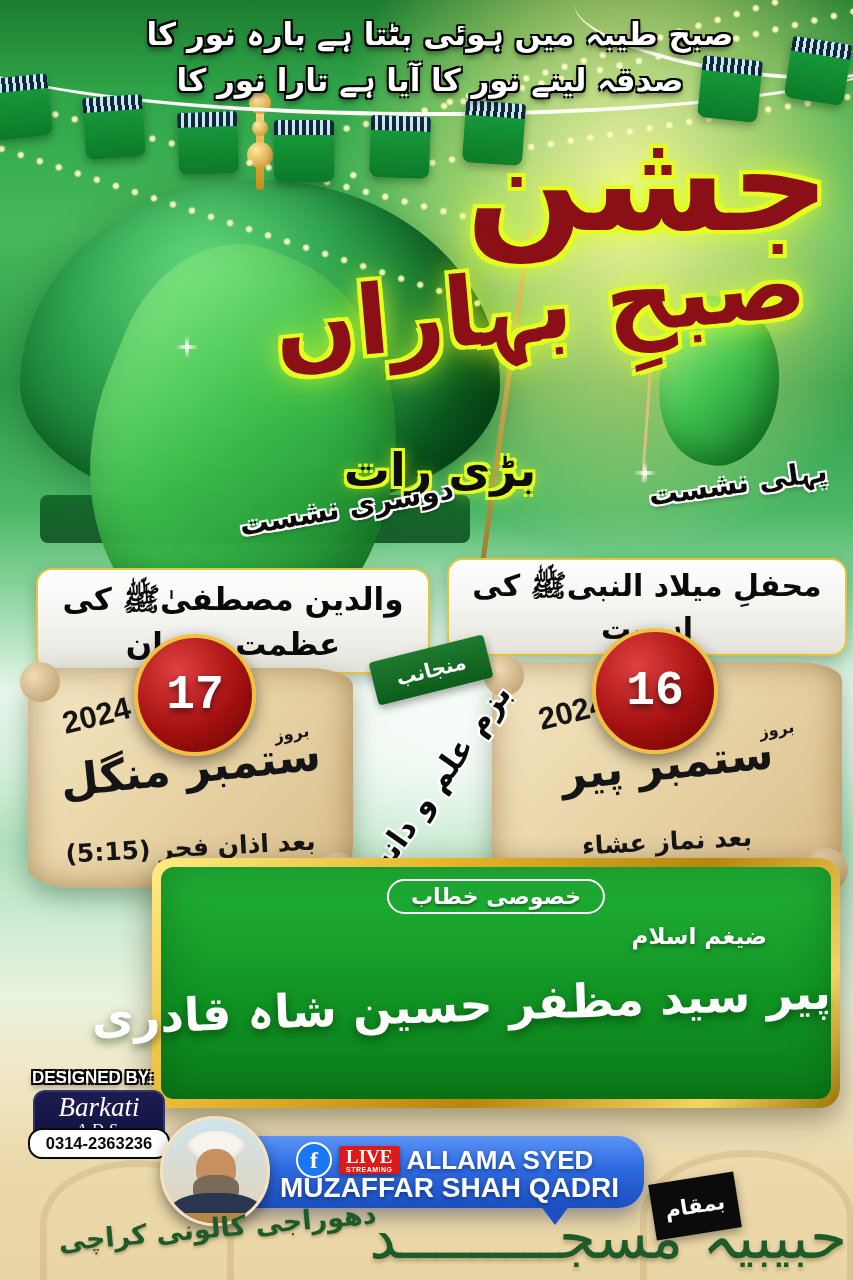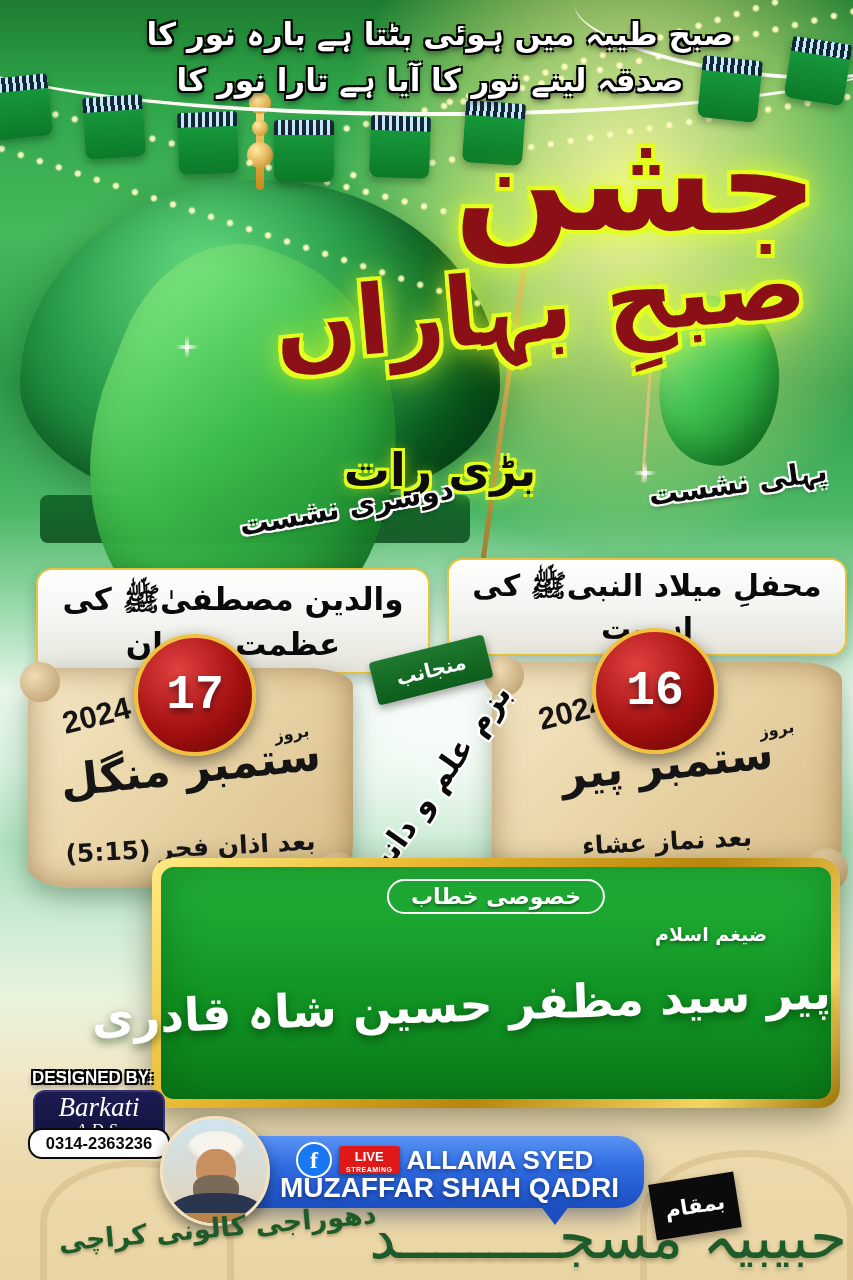--- a/index.html
+++ b/index.html
@@ -60,35 +60,35 @@
   .org-tag{background:linear-gradient(180deg,#1e7a2e,#0d5c1c);color:#fff;font-size:20px;font-weight:bold;
     display:flex;align-items:center;justify-content:center;transform:rotate(-14deg);border-radius:4px;box-shadow:0 4px 8px rgba(0,0,0,.35);}
   .org-name{font-size:31px;font-weight:bold;color:#0a0a0a;white-space:nowrap;transform:rotate(-55deg);
     text-shadow:-2px -2px 0 #fff,2px -2px 0 #fff,-2px 2px 0 #fff,2px 2px 0 #fff;}
   .banner-gold{background:linear-gradient(135deg,#ffec85 0%,#e8b830 30%,#b8860b 60%,#f5d560 85%,#9a7408 100%);border-radius:20px;
     box-shadow:0 10px 30px rgba(40,30,0,.45);}
   .banner-green{position:absolute;inset:9px;background:linear-gradient(180deg,#22b238 0%,#119424 55%,#0b7c1a 100%);border-radius:13px;
     box-shadow:inset 0 0 40px rgba(0,60,0,.35);}
   .speaker-pill{border:2px solid #fff;border-radius:24px;padding:3px 22px;color:#fff;font-size:22px;font-weight:bold;white-space:nowrap;
     text-shadow:0 2px 3px rgba(0,0,0,.4);}
-  .speaker-hon{color:#fff;font-size:19px;font-weight:bold;text-shadow:0 2px 4px rgba(0,0,0,.45);}
+  .speaker-hon{color:#fff;font-size:23px;font-weight:bold;text-shadow:0 2px 4px rgba(0,0,0,.45);}
   .speaker-name{color:#fff;font-size:46px;font-weight:bold;white-space:nowrap;text-shadow:0 4px 10px rgba(0,40,0,.55);transform:rotate(-2deg);}
   .designed-label{font-family:"Liberation Sans",sans-serif;font-size:17px;font-weight:bold;}
   .designer-box{background:linear-gradient(180deg,#1c1c52,#10103a);border:2px solid #34346e;border-radius:12px;text-align:center;color:#fff;}
   .designer-name{font-family:"Liberation Serif",serif;font-style:italic;font-size:27px;line-height:30px;}
   .designer-sub{font-family:"Liberation Serif",serif;font-style:italic;font-size:17px;letter-spacing:5px;line-height:16px;}
   .phone-pill{background:#fff;border:2px solid #0a0a0a;border-radius:14px;display:flex;align-items:center;justify-content:center;
     font-family:"Liberation Sans",sans-serif;font-size:16.5px;font-weight:bold;color:#0a0a0a;}
   .blue-bar{background:linear-gradient(180deg,#5a93f5 0%,#2e6ae0 45%,#1c4fc0 100%);border-radius:26px;box-shadow:0 8px 20px rgba(0,20,80,.4);}
   .blue-tail{width:0;height:0;border-left:15px solid transparent;border-right:15px solid transparent;border-top:20px solid #1c4fc0;}
   .stream-text{color:#fff;font-family:"Liberation Sans",sans-serif;font-weight:bold;text-shadow:0 2px 4px rgba(0,20,80,.5);white-space:nowrap;}
   .fb-circle{width:32px;height:32px;border-radius:50%;background:#1877f2;border:2px solid #fff;display:flex;align-items:center;justify-content:center;
     color:#fff;font-family:"Liberation Serif",serif;font-weight:bold;font-size:24px;line-height:1;}
   .live-badge{background:#e01818;border-radius:3px;color:#fff;text-align:center;font-family:"Liberation Sans",sans-serif;padding:1px 7px;box-shadow:0 2px 4px rgba(0,0,0,.4);}
-  .live-main{font-size:13px;font-weight:bold;line-height:19px;}
+  .live-main{font-size:19px;font-weight:bold;line-height:19px;font-family:Liberation Serif, serif;}
   .live-sub{font-size:7px;font-weight:bold;letter-spacing:.5px;line-height:7px;}
   .photo-ring{border-radius:50%;border:3px solid #f2e2c0;overflow:hidden;background:linear-gradient(180deg,#cfe4ee 0%,#e4d2b4 100%);box-shadow:0 6px 14px rgba(0,0,0,.4);}
   .venue-tag{background:#0b0b0b;color:#fff;display:flex;align-items:center;justify-content:center;font-size:21px;font-weight:bold;
     transform:rotate(-9deg);box-shadow:0 4px 10px rgba(0,0,0,.35);}
   .venue-big{color:#1e5b2b;font-size:60px;font-weight:normal;white-space:nowrap;text-shadow:0 3px 4px rgba(60,40,0,.3);}
   .venue-small{color:#1e5b2b;font-size:27px;font-weight:bold;white-space:nowrap;transform:rotate(-5deg);text-shadow:0 2px 3px rgba(60,40,0,.3);}
 </style>
 </head>
 <body>
 
@@ -129,21 +129,21 @@
   <div class="abs sparkle" style="left:108px;top:575px;"></div>
   <div class="abs sparkle" style="left:630px;top:458px;"></div>
   <div class="abs sparkle" style="left:288px;top:1022px;"></div>
 
   <div class="abs arch" style="left:40px;top:1160px;width:180px;height:120px;"></div>
   <div class="abs arch" style="left:640px;top:1150px;width:200px;height:130px;"></div>
 
   <div class="abs couplet outline-w" dir="rtl" style="left:140px;top:16px;">صبح طیبہ میں ہوئی بٹتا ہے بارہ نور کا</div>
   <div class="abs couplet outline-w" dir="rtl" style="left:130px;top:62px;">صدقہ لینے نور کا آیا ہے تارا نور کا</div>
 
-  <div class="abs title-red" dir="rtl" style="left:488px;top:108px;width:330px;text-align:left;font-size:138px;line-height:150px;">جشن</div>
+  <div class="abs title-red" dir="rtl" style="left:500px;top:108px;width:330px;text-align:left;font-size:138px;line-height:150px;">جشن</div>
   <div class="abs title-red" dir="rtl" style="left:250px;top:246px;width:580px;text-align:center;font-size:96px;line-height:120px;transform:rotate(-5deg);white-space:nowrap;">صبحِ بہاراں</div>
   <div class="abs bari" dir="rtl" style="left:230px;top:443px;width:420px;text-align:center;font-size:46px;">بڑی رات</div>
 
   <div class="abs session-label" dir="rtl" style="left:648px;top:466px;transform:rotate(-8deg);">پہلی نشست</div>
   <div class="abs session-box" dir="rtl" style="left:447px;top:518px;width:396px;height:94px;font-size:30px;">محفلِ میلاد النبیﷺ کی اہمیت</div>
 
   <div class="abs session-label" dir="rtl" style="left:238px;top:490px;transform:rotate(-10deg);">دوسری نشست</div>
   <div class="abs session-box" dir="rtl" style="left:36px;top:528px;width:390px;height:102px;font-size:31px;">والدین مصطفیٰﷺ کی عظمت و شان</div>
 
   <div class="abs scroll" style="left:492px;top:662px;width:350px;height:222px;">

